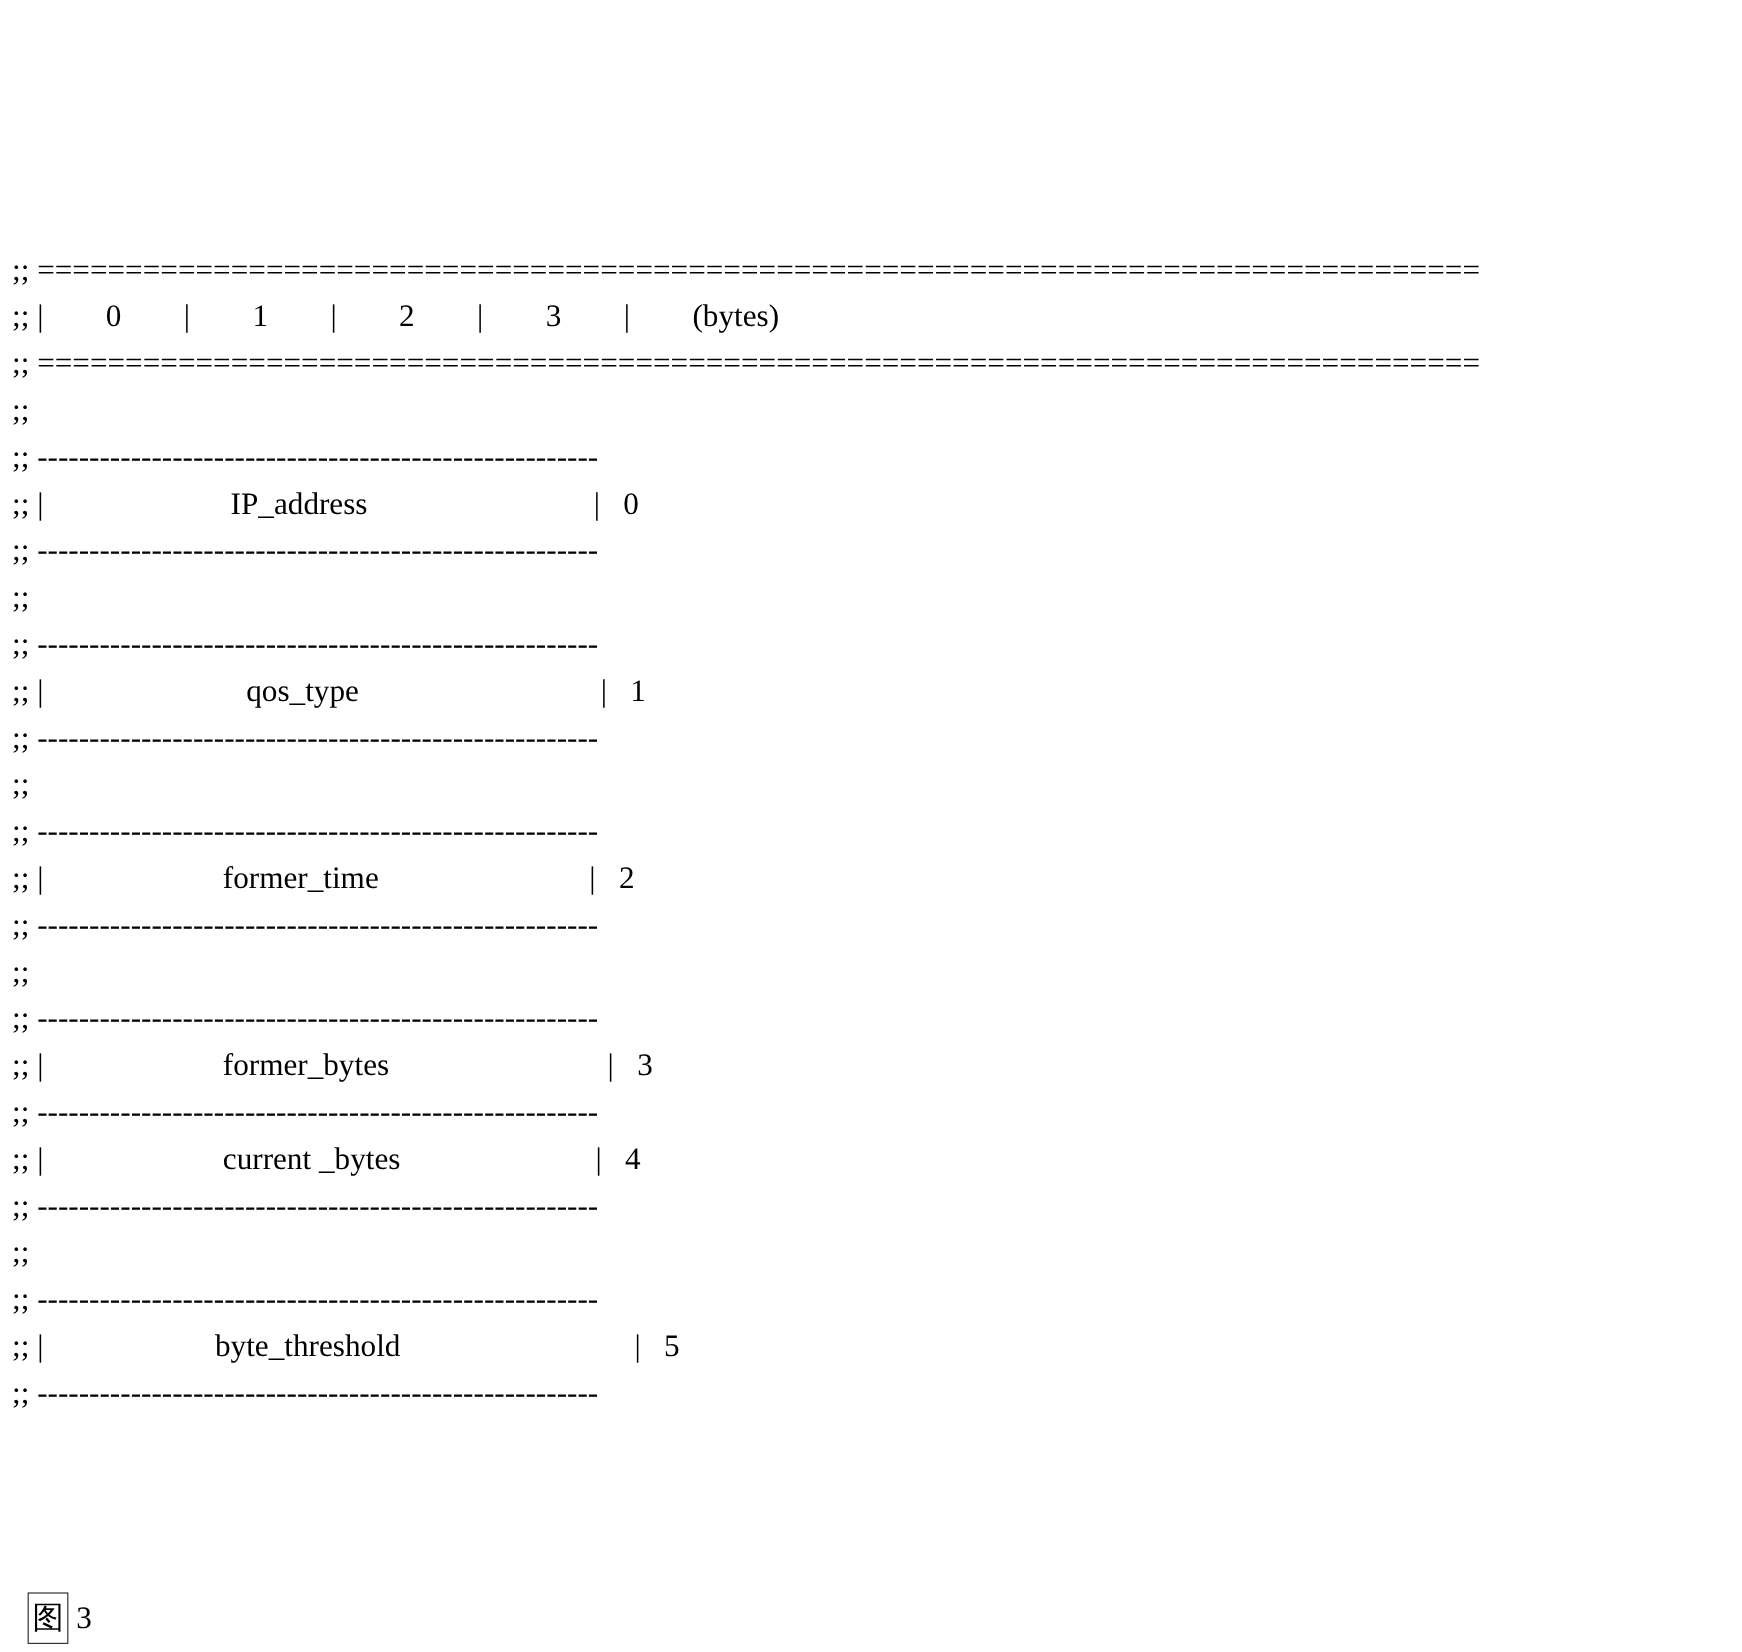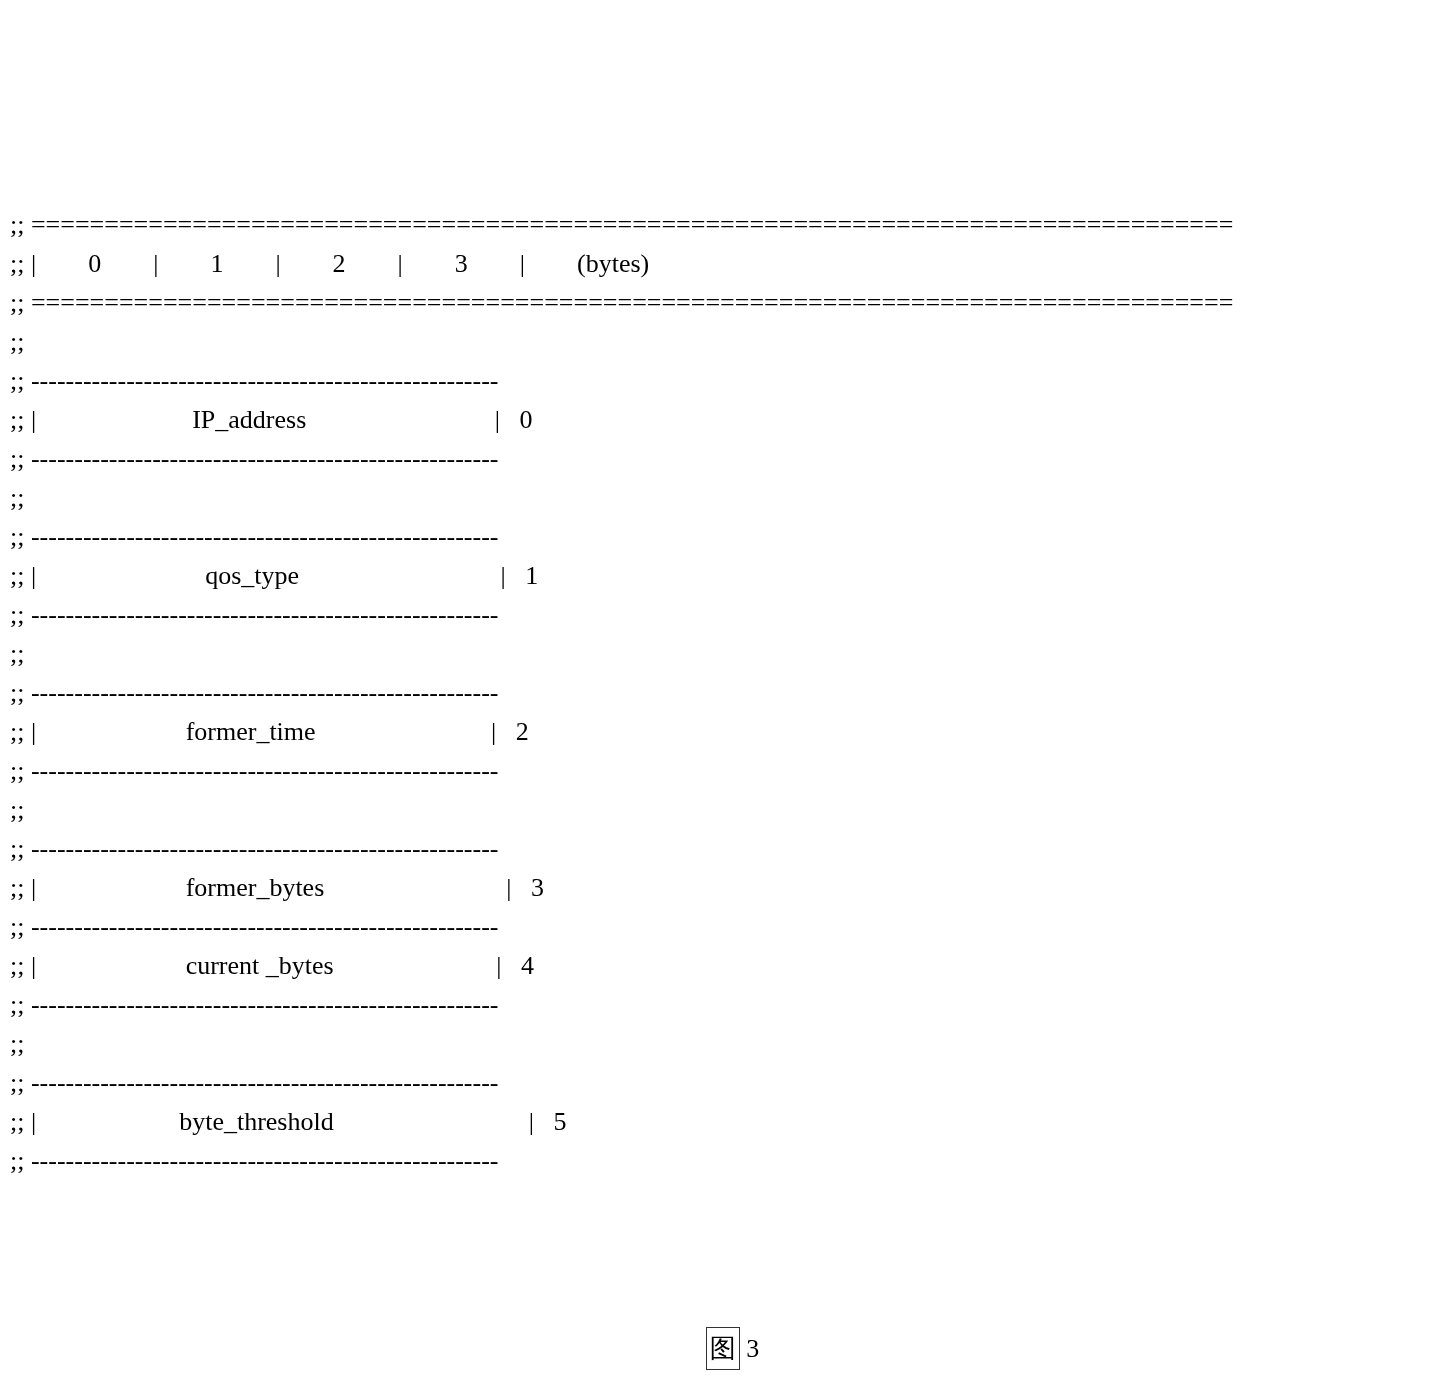--- a/index.html
+++ b/index.html
@@ -8,21 +8,21 @@
       background: white;
       margin: 0;
       padding: 10px;
       white-space: pre;
       line-height: 1.5;
     }
     .diagram {
       font-family: 'Times New Roman', serif;
     }
     .caption {
-      text-align: center;
+      text-align: left;
       margin-top: 30px;
       font-size: 26px;
     }
     .caption-label {
       border: 1px solid #333;
       padding: 1px 3px;
       display: inline-block;
       font-family: 'SimSun', serif;
     }
   </style>

